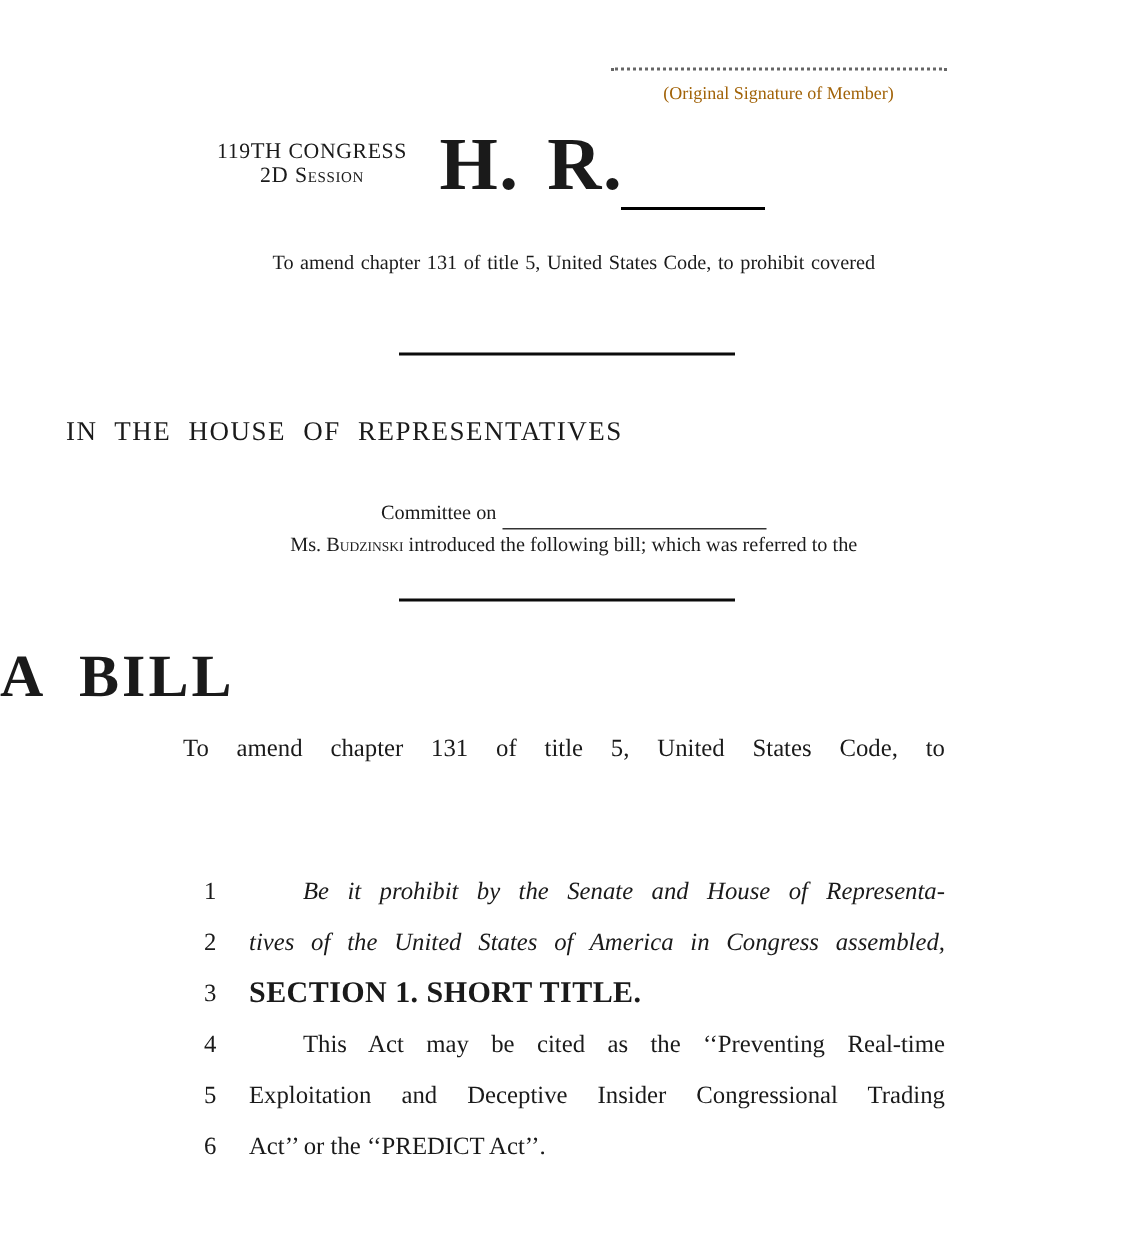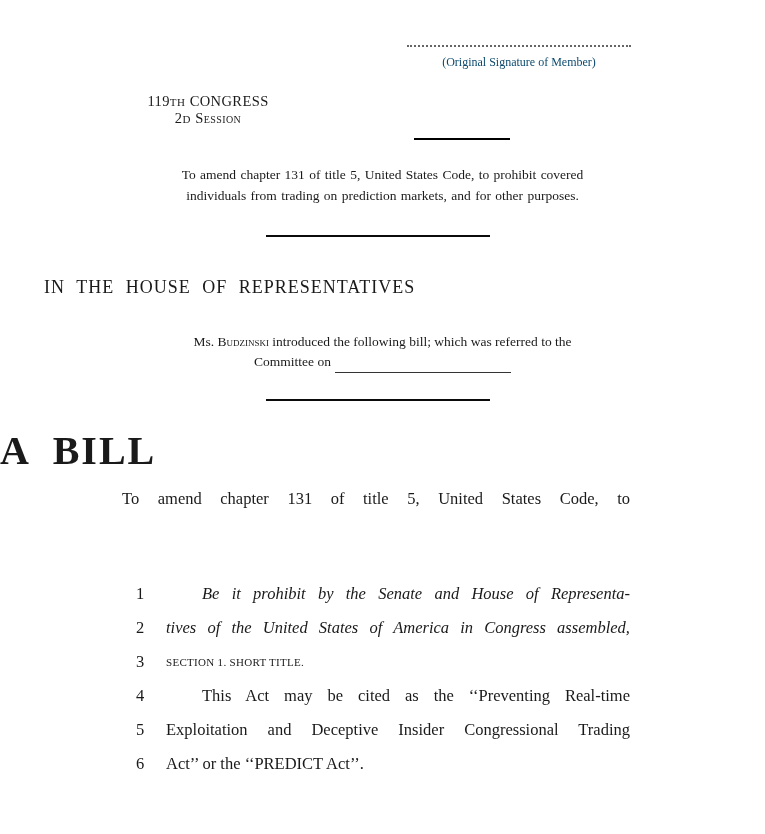--- a/index.html
+++ b/index.html
@@ -25,35 +25,35 @@
     width: 224px;
     text-align: center;
   }
   .sig-dotline {
     border-top: 2px dotted #666;
     height: 0;
   }
   .sig-caption {
     margin-top: 8px;
     font-size: 12px;
-    color: #0c4a6e;
+    color: #a16207;
   }
 
   
   .congress-block {
     position: absolute;
     top: 93px;
     left: 138px;
     width: 140px;
     text-align: center;
     line-height: 15px;
     letter-spacing: 0.4px;
   }
   .cg-big { font-size: 14.5px; text-align: right; }
-  .cg-small { font-size: 11px; }
+  .cg-small { font-size: 15px; }
   .sc { font-variant: small-caps; }
 
   
   .bill-number {
     position: absolute;
     top: 84px;
     left: 293px;
     font-size: 50px;
     font-weight: bold;
     letter-spacing: 1px;
@@ -165,22 +165,22 @@
     width: 30px;
   }
   .bline .ltxt {
     flex: 1;
     min-width: 0;
   }
   .just { text-align: justify; text-align-last: justify; }
   .indent { text-indent: 36px; }
   .italic { font-style: italic; }
   .sec-heading {
-    font-weight: normal;
-    font-size: 11px;
+    font-weight: bold;
+    font-size: 20px;
     letter-spacing: 0.3px;
   }
 </style>
 </head>
 <body>
 
 <div class="page">
 
   <div class="sig-block">
     <div class="sig-dotline"></div>
@@ -191,37 +191,37 @@
     <div>
       <span class="cg-big">119</span><span class="cg-small">TH</span>
       <span class="cg-big">CONGRESS</span>
     </div>
     <div>
       <span class="cg-big">2</span><span class="cg-small">D</span>
       <span class="cg-big sc">Session</span>
     </div>
   </div>
 
+  <div class="bill-number">H. R.</div>
   <div class="bill-number-blank"></div>
 
   <div class="purpose-top">
     <div>To amend chapter 131 of title 5, United States Code, to prohibit covered</div>
-    <div>individuals from trading on prediction markets, and for other purposes.</div>
   </div>
 
   <div class="rule rule-1"></div>
 
   <div class="chamber-heading">IN THE HOUSE OF REPRESENTATIVES</div>
 
   <div class="action-block">
     <div>
+      <span>Committee on</span><span class="committee-blank">&nbsp;</span>
+    </div>
+    <div>
       <span>Ms. </span><span class="sc">Budzinski</span><span> introduced the following bill; which was referred to the</span>
-    </div>
-    <div>
-      <span>Committee on</span><span class="committee-blank">&nbsp;</span>
     </div>
   </div>
 
   <div class="rule rule-2"></div>
 
   <div class="bill-title">A BILL</div>
 
   <div class="purpose-main">
     <div class="pm-just">To amend chapter 131 of title 5, United States Code, to</div>
   </div>

